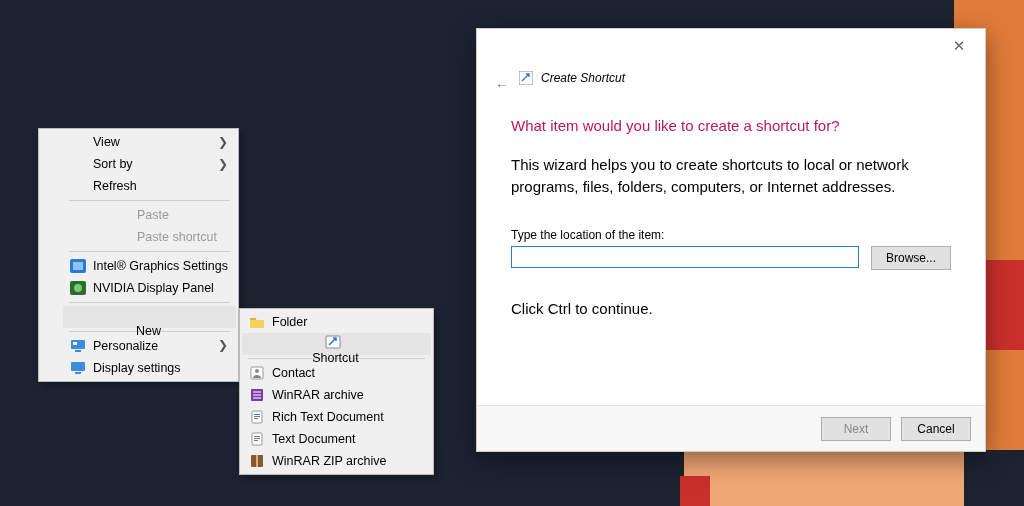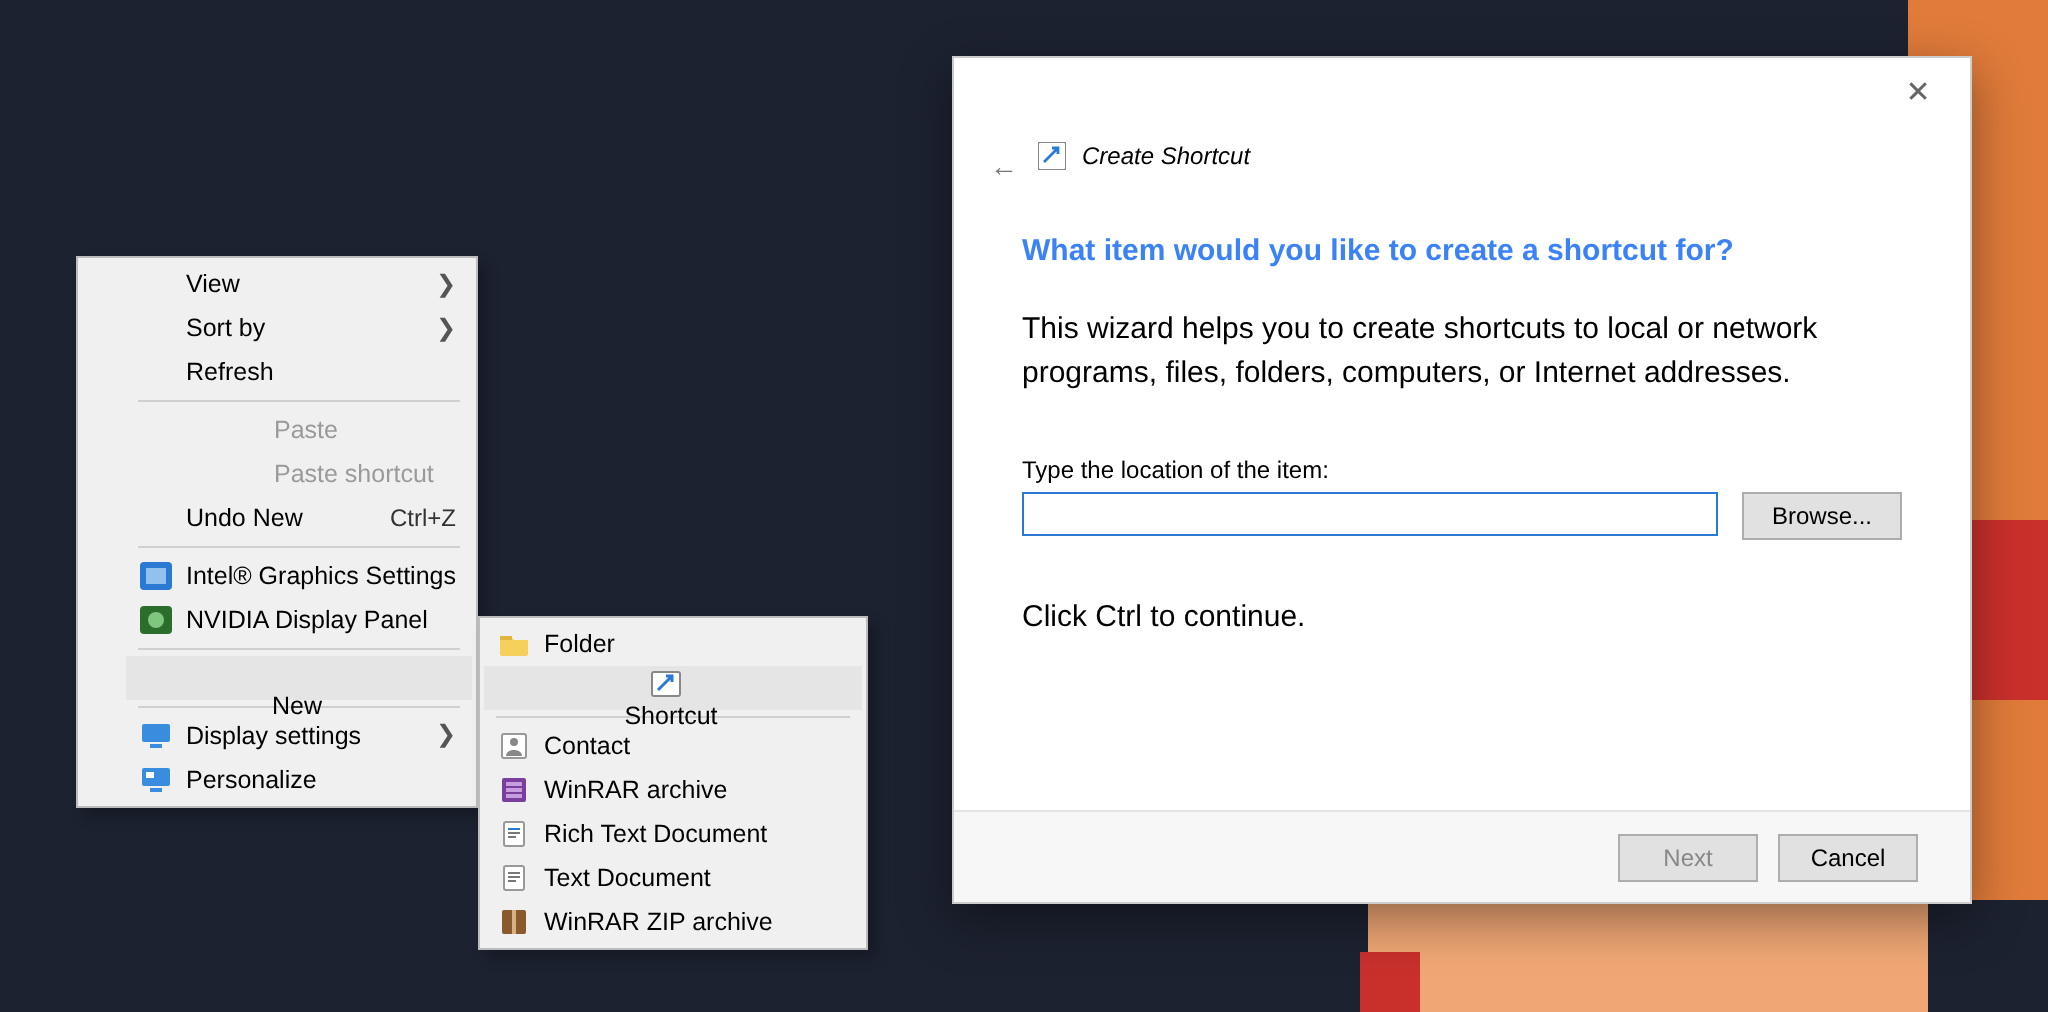--- a/index.html
+++ b/index.html
@@ -87,22 +87,22 @@
     align-items: center;
     gap: 8px;
     font-size: 12px;
     font-style: italic;
   }
   .dialog .body {
     position: absolute;
     left: 34px; right: 34px; top: 88px;
   }
   .dialog h2 {
-    color: #3b82f6;
-    font-weight: 700;
+    color: #be185d;
+    font-weight: 400;
     font-size: 15px;
     margin: 0 0 20px 0;
   }
   .dialog p { margin: 0 0 18px 0; line-height: 1.45; font-size: 15px; }
   .dialog label { display: block; font-size: 12px; margin-bottom: 4px; }
   .locrow { display: flex; gap: 12px; align-items: stretch; }
   .locrow input {
     flex: 1 1 auto;
     height: 22px;
     border: 1px solid #2a7ad4;
@@ -125,21 +125,21 @@
   .dlg-footer {
     position: absolute;
     left: 0; right: 0; bottom: 0;
     height: 46px;
     border-top: 1px solid #e5e5e5;
     background: #f7f7f7;
     display: flex;
     justify-content: flex-end;
     align-items: center;
     gap: 10px;
-    padding-right: 26px;
+    padding-right: 14px;
     box-sizing: border-box;
   }
   .dlg-footer .btn { min-width: 70px; }
 
   
   svg { display: block; }
 </style>
 </head>
 <body>
 
@@ -166,25 +166,20 @@
   </div>
   <div class="sep"></div>
   <div class="menu-item disabled">
     <span class="icon"></span>
     <span class="label">Paste</span>
   </div>
   <div class="menu-item disabled">
     <span class="icon"></span>
     <span class="label">Paste shortcut</span>
   </div>
-  <div class="menu-item">
-    <span class="icon"></span>
-    <span class="label">Undo New</span>
-    <span class="shortcut">Ctrl+Z</span>
-  </div>
   <div class="sep"></div>
   <div class="menu-item">
     <span class="icon">
       <svg width="16" height="14">
           <rect width="16" height="14" rx="2" fill="#2a7ad4"></rect>
           <rect x="3" y="3" width="10" height="8" fill="#92c1ef"></rect>
         </svg>
     </span>
     <span class="label">Intel® Graphics Settings</span>
   </div>
@@ -197,38 +192,38 @@
     </span>
     <span class="label">NVIDIA Display Panel</span>
   </div>
   <div class="sep"></div>
   <div class="menu-item hl">
     <span class="icon"></span>
     <span class="label">New</span>
     <span class="arrow">❯</span>
   </div>
   <div class="sep"></div>
-  <div class="menu-item">
-    <span class="icon">
-      <svg width="16" height="14">
-          <rect x="1" y="1" width="14" height="9" rx="1" fill="#3a8dde"></rect>
-          <rect x="5" y="11" width="6" height="2" fill="#3a8dde"></rect>
-        </svg>
-    </span>
-    <span class="label">Display settings</span>
-  </div>
   <div class="menu-item">
     <span class="icon">
       <svg width="16" height="14">
           <rect x="1" y="1" width="14" height="9" rx="1" fill="#3a8dde"></rect>
           <rect x="3" y="3" width="4" height="3" fill="#fff"></rect>
           <rect x="5" y="11" width="6" height="2" fill="#3a8dde"></rect>
         </svg>
     </span>
     <span class="label">Personalize</span>
+  </div>
+  <div class="menu-item">
+    <span class="icon">
+      <svg width="16" height="14">
+          <rect x="1" y="1" width="14" height="9" rx="1" fill="#3a8dde"></rect>
+          <rect x="5" y="11" width="6" height="2" fill="#3a8dde"></rect>
+        </svg>
+    </span>
+    <span class="label">Display settings</span>
   </div>
 </div>
 
 <div class="menu" style="left:239px; top:308px; width:195px;">
   <div class="menu-item">
     <span class="icon">
       <svg width="16" height="14">
           <path d="M1 3h5l2 2h7v7a1 1 0 0 1-1 1H2a1 1 0 0 1-1-1z" fill="#f7cf5b"></path>
           <rect x="1" y="3" width="6" height="2" fill="#e0b43e"></rect>
         </svg>

